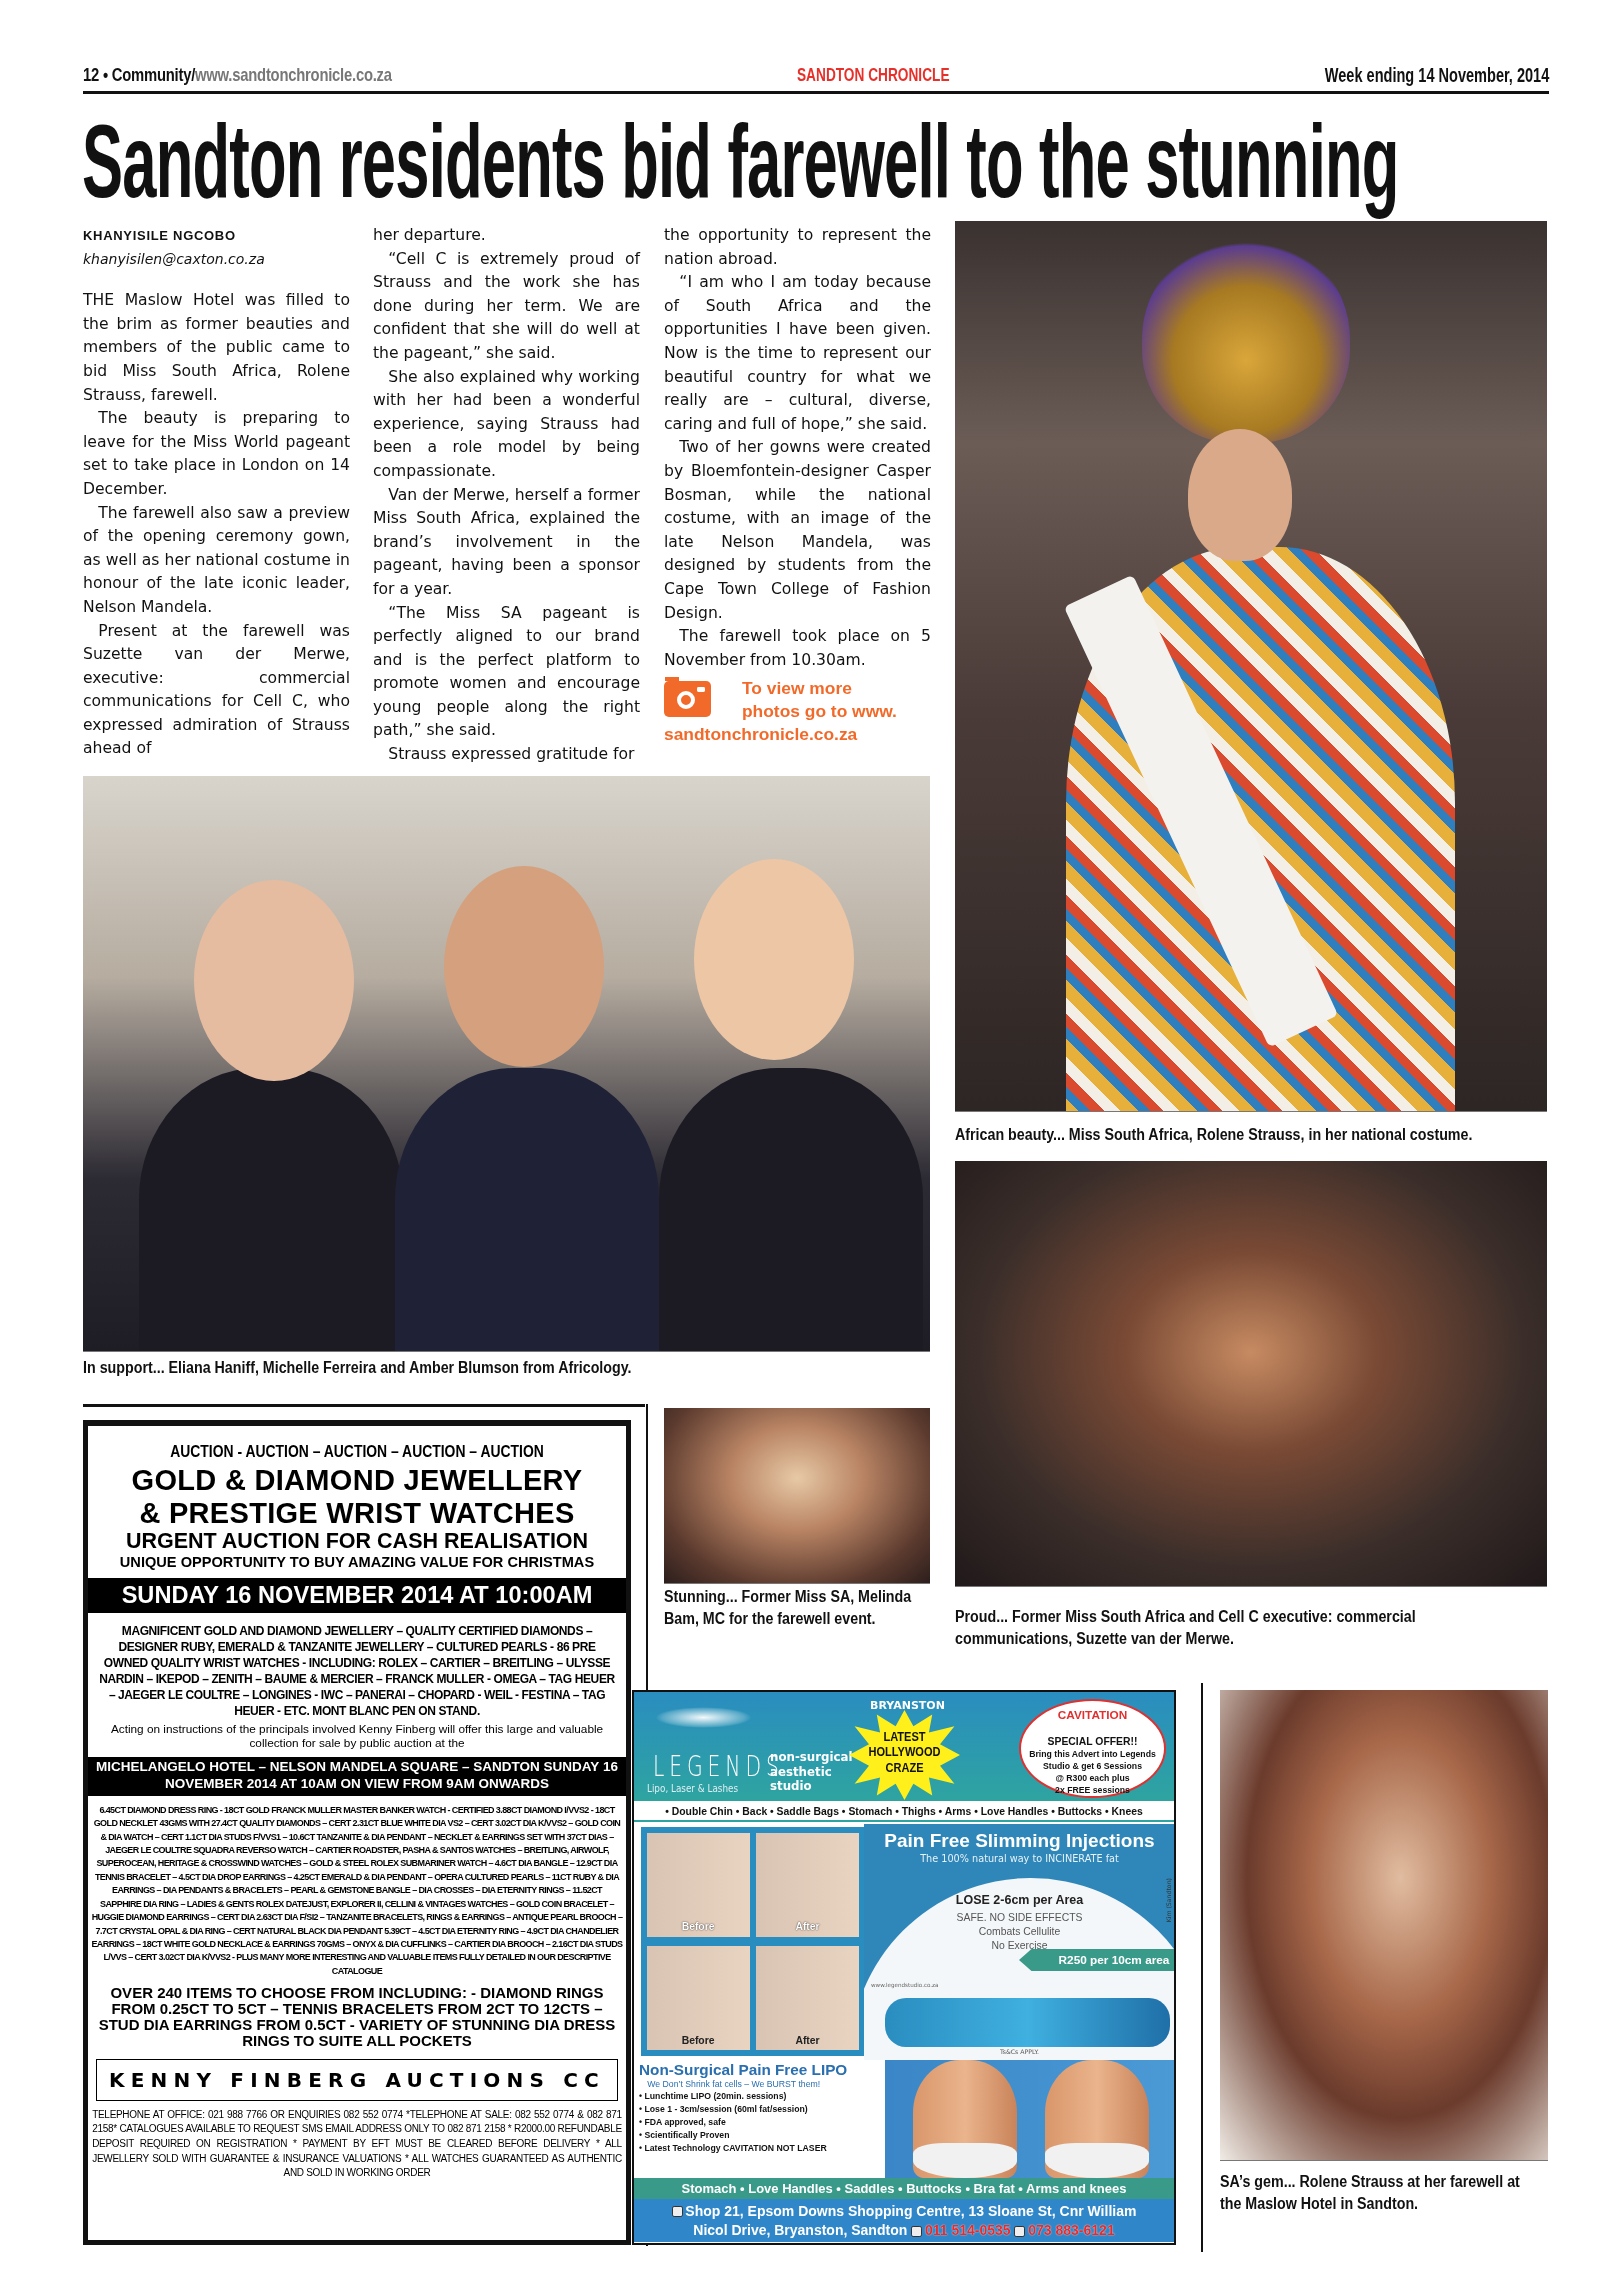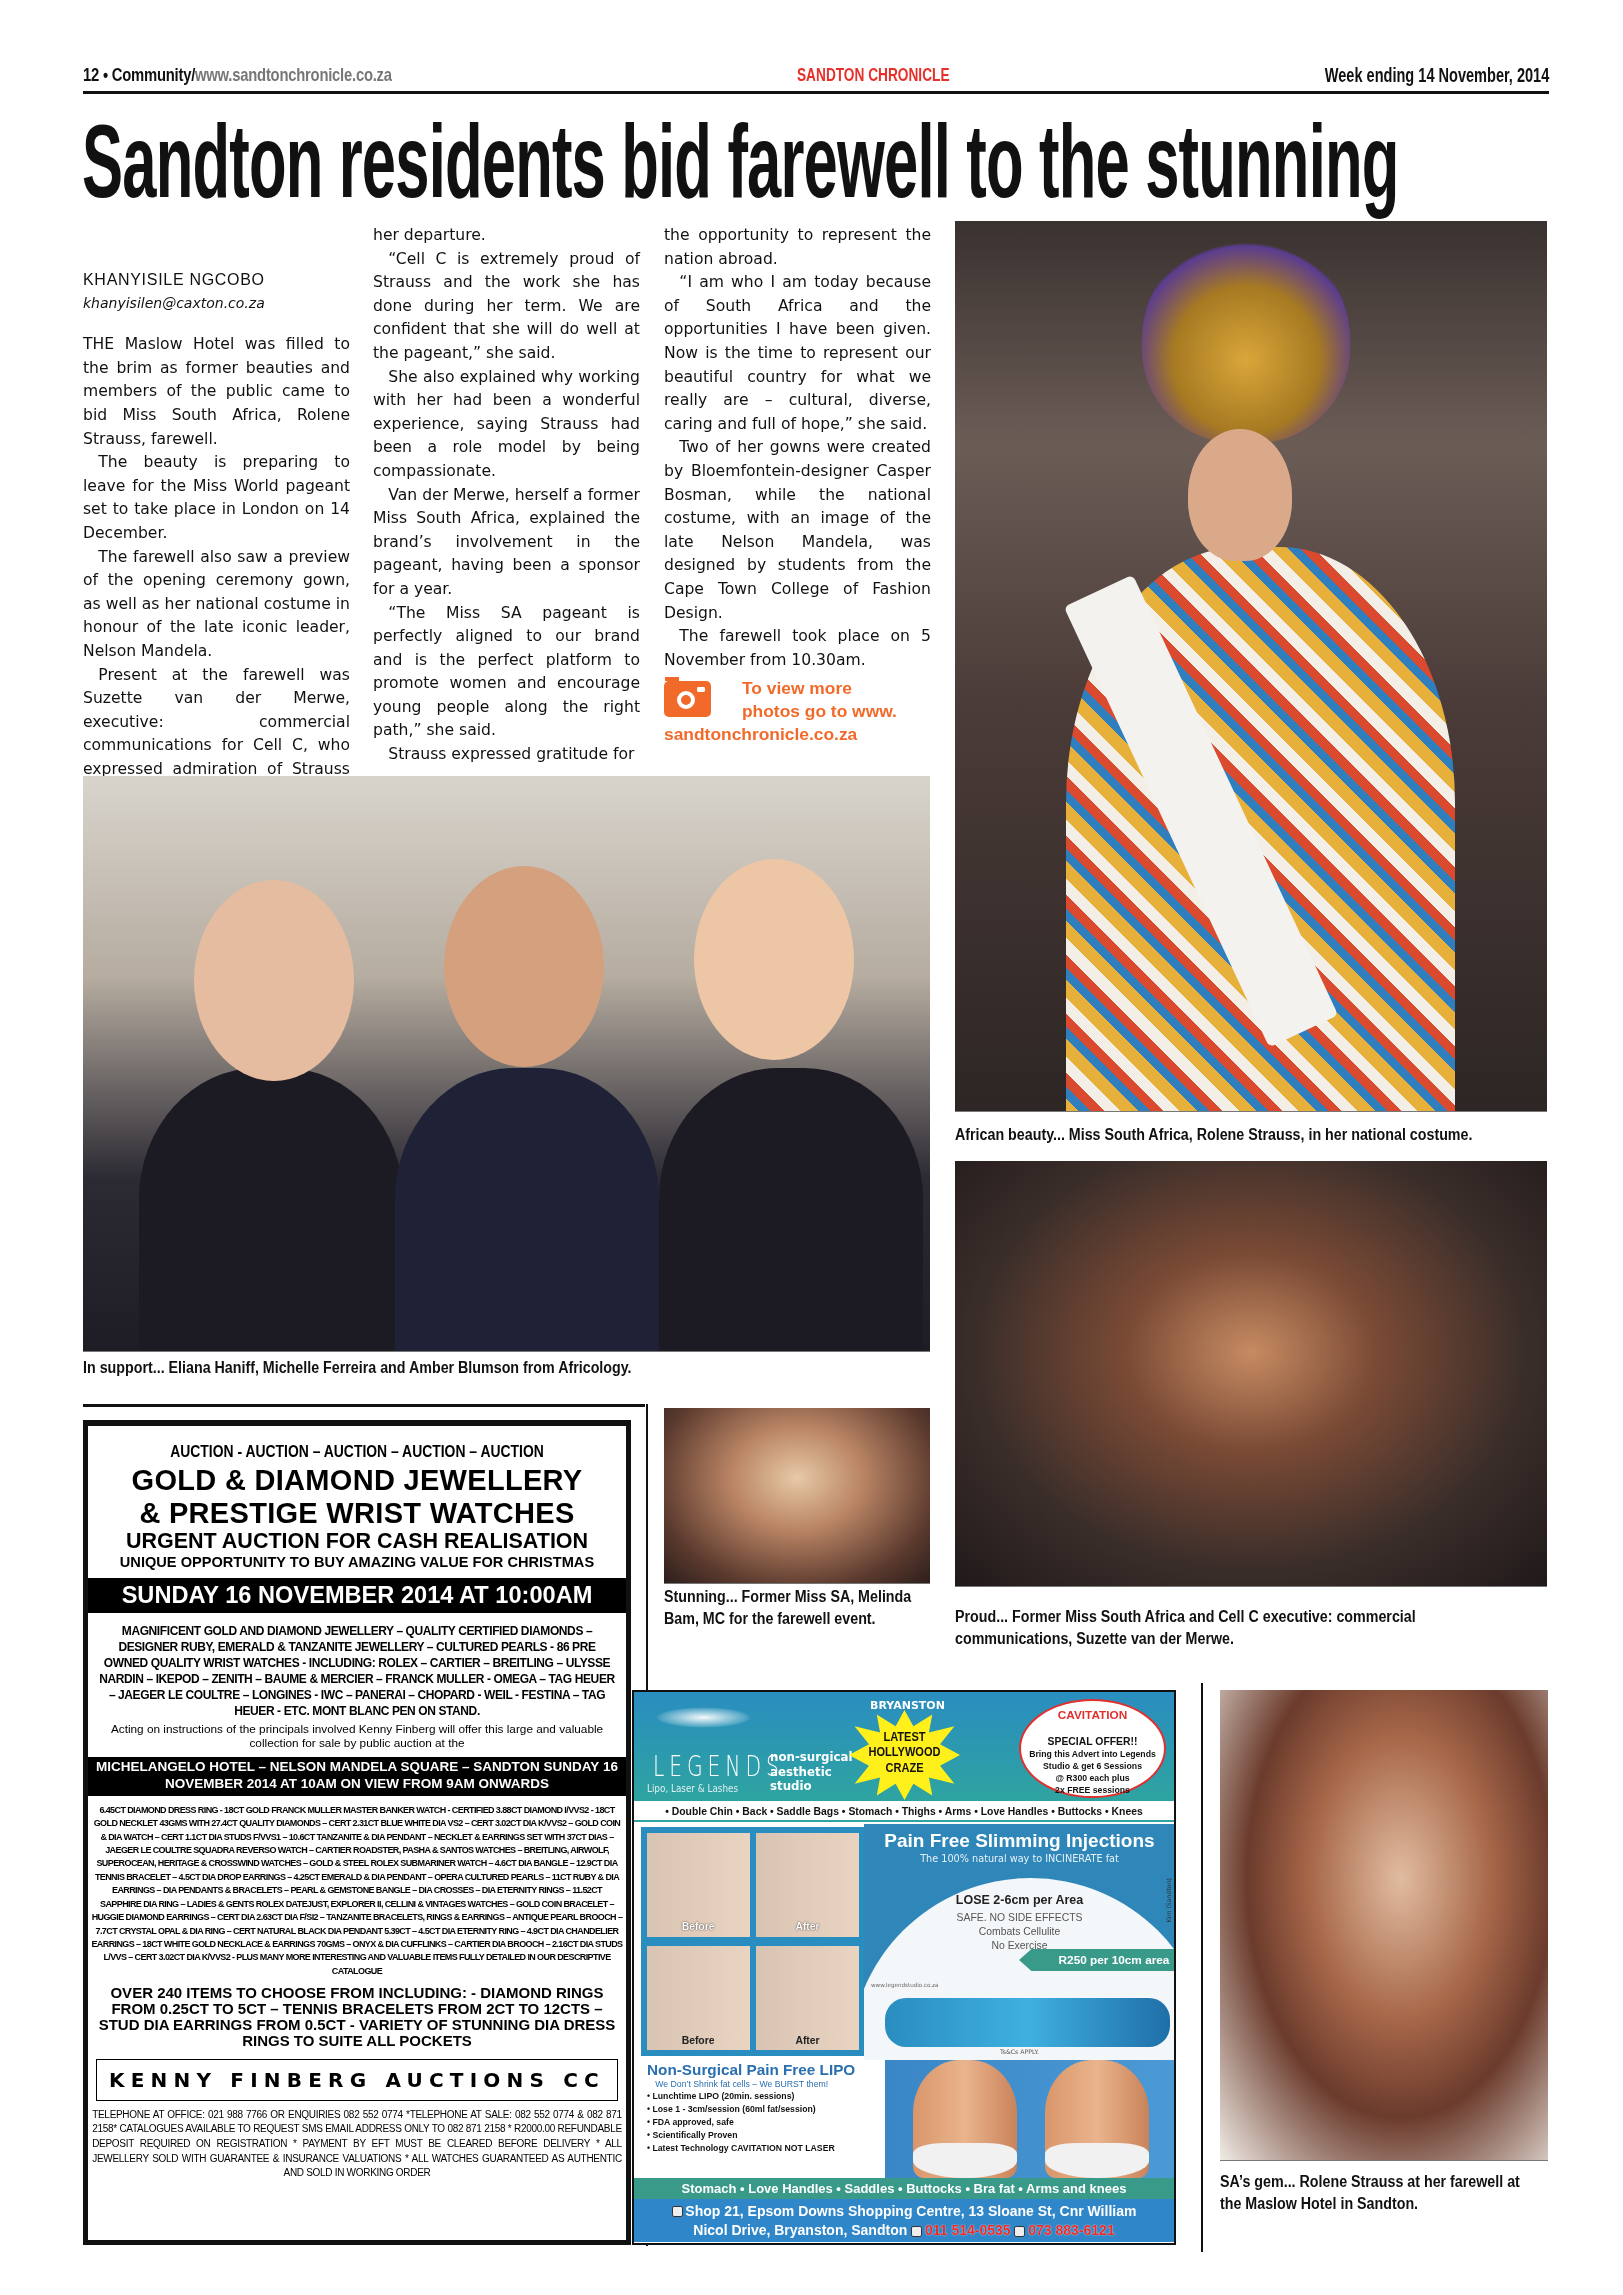--- a/index.html
+++ b/index.html
@@ -13,21 +13,21 @@
   .mast-center { left: 797px; top: 64px; color: #e8302a; font-family: "Liberation Sans", sans-serif; font-weight: bold; font-size: 19px; transform: scaleX(0.72); transform-origin: left top; white-space: nowrap; }
   .mast-right { right: 75px; top: 64px; font-family: "Liberation Sans", sans-serif; font-weight: bold; font-size: 19.4px; transform: scaleX(0.75); transform-origin: right top; white-space: nowrap; }
   .rule { left: 83px; right: 75px; top: 91px; height: 2.8px; background: #111; }
 
   .headline { left: 82px; top: 106px; font-family: "Liberation Sans", sans-serif; font-weight: bold; font-size: 104px; line-height: 111px; letter-spacing: -1.4px; transform: scaleX(0.592); transform-origin: left top; white-space: nowrap; }
 
   
   .col { top: 224px; width: 267px; font-family: "DejaVu Sans", sans-serif; font-size: 15.6px; line-height: 23.6px; text-align: justify; color: #111; }
   .col p { text-indent: 15.3px; }
   .col p.noind { text-indent: 0; }
-  .byline { font-family: "Liberation Sans", sans-serif; font-weight: 400; font-size: 16px; letter-spacing: 0.7px; line-height: 23.6px; text-indent: 0 !important; margin-top: 44px; }
+  .byline { font-family: "Liberation Sans", sans-serif; font-weight: 700; font-size: 13px; letter-spacing: 0.7px; line-height: 23.6px; text-indent: 0 !important; }
   .email { font-style: italic; font-size: 14px; line-height: 23.6px; margin-bottom: 18px; text-indent: 0 !important; }
 
   .promo { left: 664px; top: 677px; width: 271px; color: #f26a2a; font-family: "Liberation Sans", sans-serif; font-weight: bold; font-size: 17.4px; line-height: 23px; }
   .promo .cam { position: absolute; left: 0; top: 4.2px; width: 47px; height: 36px; background: #f26a2a; border-radius: 4.9px; }
   .promo .cam::before { content: ""; position: absolute; left: 12.5px; top: 9.7px; width: 18px; height: 18px; border-radius: 50%; border: 4.9px solid #fff; box-sizing: border-box; background: #f26a2a; }
   .promo .cam::after { content: ""; position: absolute; right: 5.6px; top: 6.2px; width: 8.3px; height: 4.2px; background: #fff; border-radius: 1.4px; }
   .promo .cam-top { position: absolute; left: 1.4px; top: 0; width: 14px; height: 4.2px; background: #f26a2a; }
   .promo .l1 { margin-left: 78px; display: block; }
 
   
@@ -99,21 +99,21 @@
   .lg-inj .circ { position: absolute; left: -14px; top: 54px; width: 361px; height: 361px; border-radius: 50%; background: #f4f7f9; }
   .lg-inj .h { position: absolute; left: 0; top: 5.6px; width: 100%; text-align: center; color: #fff; font-family: "Liberation Sans", sans-serif; font-weight: bold; font-size: 19px; }
   .lg-inj .sub { position: absolute; left: 0; top: 29px; width: 100%; text-align: center; color: #e6f3fa; font-size: 9.7px; }
   .lg-inj .lose { position: absolute; left: 0; top: 69px; width: 100%; text-align: center; font-family: "Liberation Sans", sans-serif; font-weight: bold; font-size: 12.5px; color: #222; }
   .lg-inj .safe { position: absolute; left: 0; top: 87px; width: 100%; text-align: center; font-family: "Liberation Sans", sans-serif; font-size: 10.4px; color: #555; line-height: 14px; }
   .lg-inj .price { position: absolute; right: 0; top: 125px; width: 156px; height: 22px; background: #3a9a8a; color: #fff; font-family: "Liberation Sans", sans-serif; font-weight: bold; font-size: 11.8px; line-height: 22px; text-align: right; padding-right: 5.6px; clip-path: polygon(8% 0,100% 0,100% 100%,8% 100%,0 50%); }
   .lg-inj .web { position: absolute; left: 7px; top: 158px; font-size: 5.6px; color: #666; }
   .lg-inj .tape { position: absolute; left: 21px; top: 174px; width: 285px; height: 49px; border-radius: 21px; background: linear-gradient(90deg,#2a8dc0,#3fb0e0,#1f6fa8); }
   .lg-inj .tcs { position: absolute; left: 0; top: 224px; width: 100%; text-align: center; font-size: 6.2px; color: #555; }
   .lg-inj .vert { position: absolute; right: 2.8px; top: 54px; font-size: 6.2px; color: #333; writing-mode: vertical-rl; transform: rotate(180deg); }
-  .lg-lipo { position: absolute; left: 12px; top: 368px; width: 250px; height: 118px; background: #fff; padding-left: 1px; font-family: "Liberation Sans", sans-serif; }
+  .lg-lipo { position: absolute; left: 4px; top: 368px; width: 250px; height: 118px; background: #fff; padding-left: 1px; font-family: "Liberation Sans", sans-serif; }
   .lg-lipo .h { color: #2a6fb0; font-weight: bold; font-size: 15.3px; line-height: 19.4px; }
   .lg-lipo .s { color: #2a6fb0; font-size: 8.7px; line-height: 11px; padding-left: 8.3px; }
   .lg-lipo li { list-style: none; font-weight: bold; font-size: 8.7px; line-height: 13px; }
   .lg-bodies { position: absolute; left: 251px; top: 368px; width: 290px; height: 118px; background: linear-gradient(90deg,#3a86c6,#4b9ad6); overflow: hidden; }
   .lg-bodies .torso { position: absolute; top: 0; width: 104px; height: 118px; border-radius: 45% 45% 10% 10%; background: linear-gradient(90deg,#d9966a,#eab48c,#c9835a); }
   .lg-bodies .brief { position: absolute; bottom: 0; width: 104px; height: 35px; background: #f1f1f1; border-radius: 30% 30% 50% 50%; }
   .lg-band1 { position: absolute; left: 0; top: 486px; width: 100%; height: 21px; background: #3a9a8a; color: #fff; font-family: "Liberation Sans", sans-serif; font-weight: bold; font-size: 13px; line-height: 21px; text-align: center; white-space: nowrap; }
   .lg-band2 { position: absolute; left: 0; top: 507px; width: 100%; height: 43px; background: #2f86c8; color: #fff; font-family: "Liberation Sans", sans-serif; font-weight: bold; font-size: 14px; line-height: 19.4px; text-align: center; padding-top: 2.8px; white-space: nowrap; }
   .lg-band2 .tel { color: #e82a2a; text-shadow: 0 0 1.4px #fff; }
   .lg-icon { display: inline-block; width: 11px; height: 11px; background: #eee; border: 1.4px solid #333; border-radius: 2.1px; vertical-align: -1.4px; margin-right: 2.8px; }

